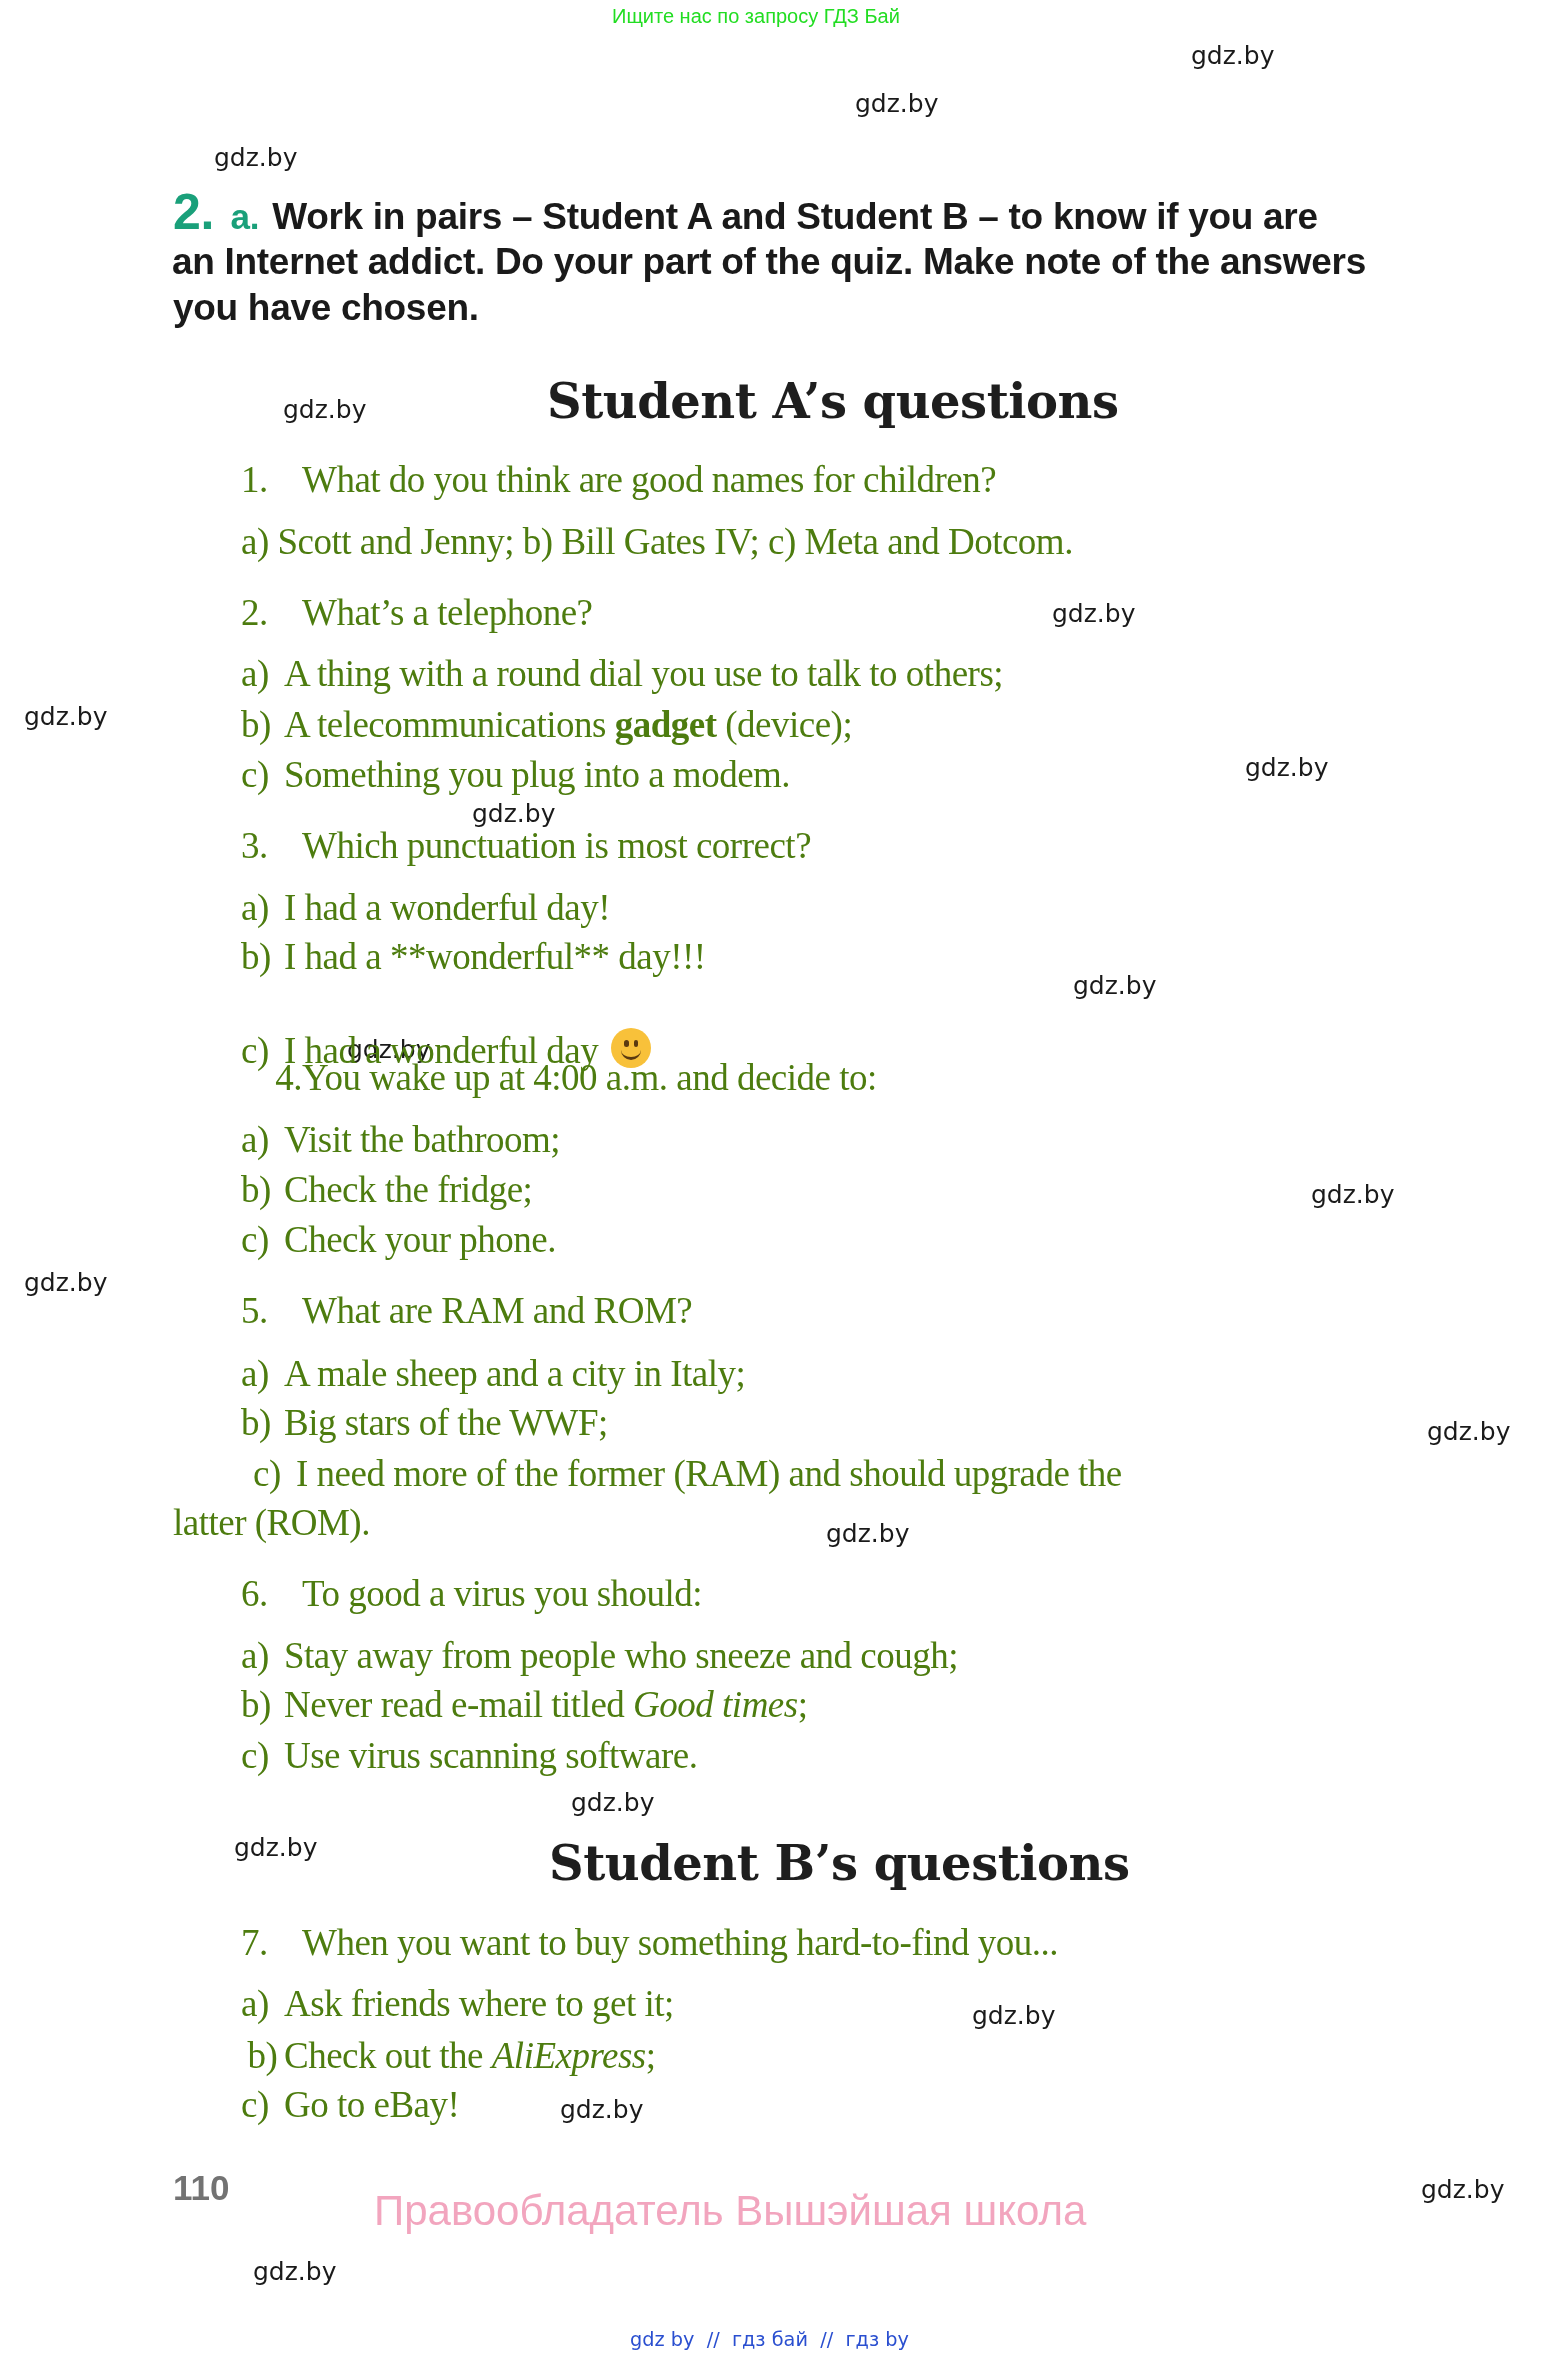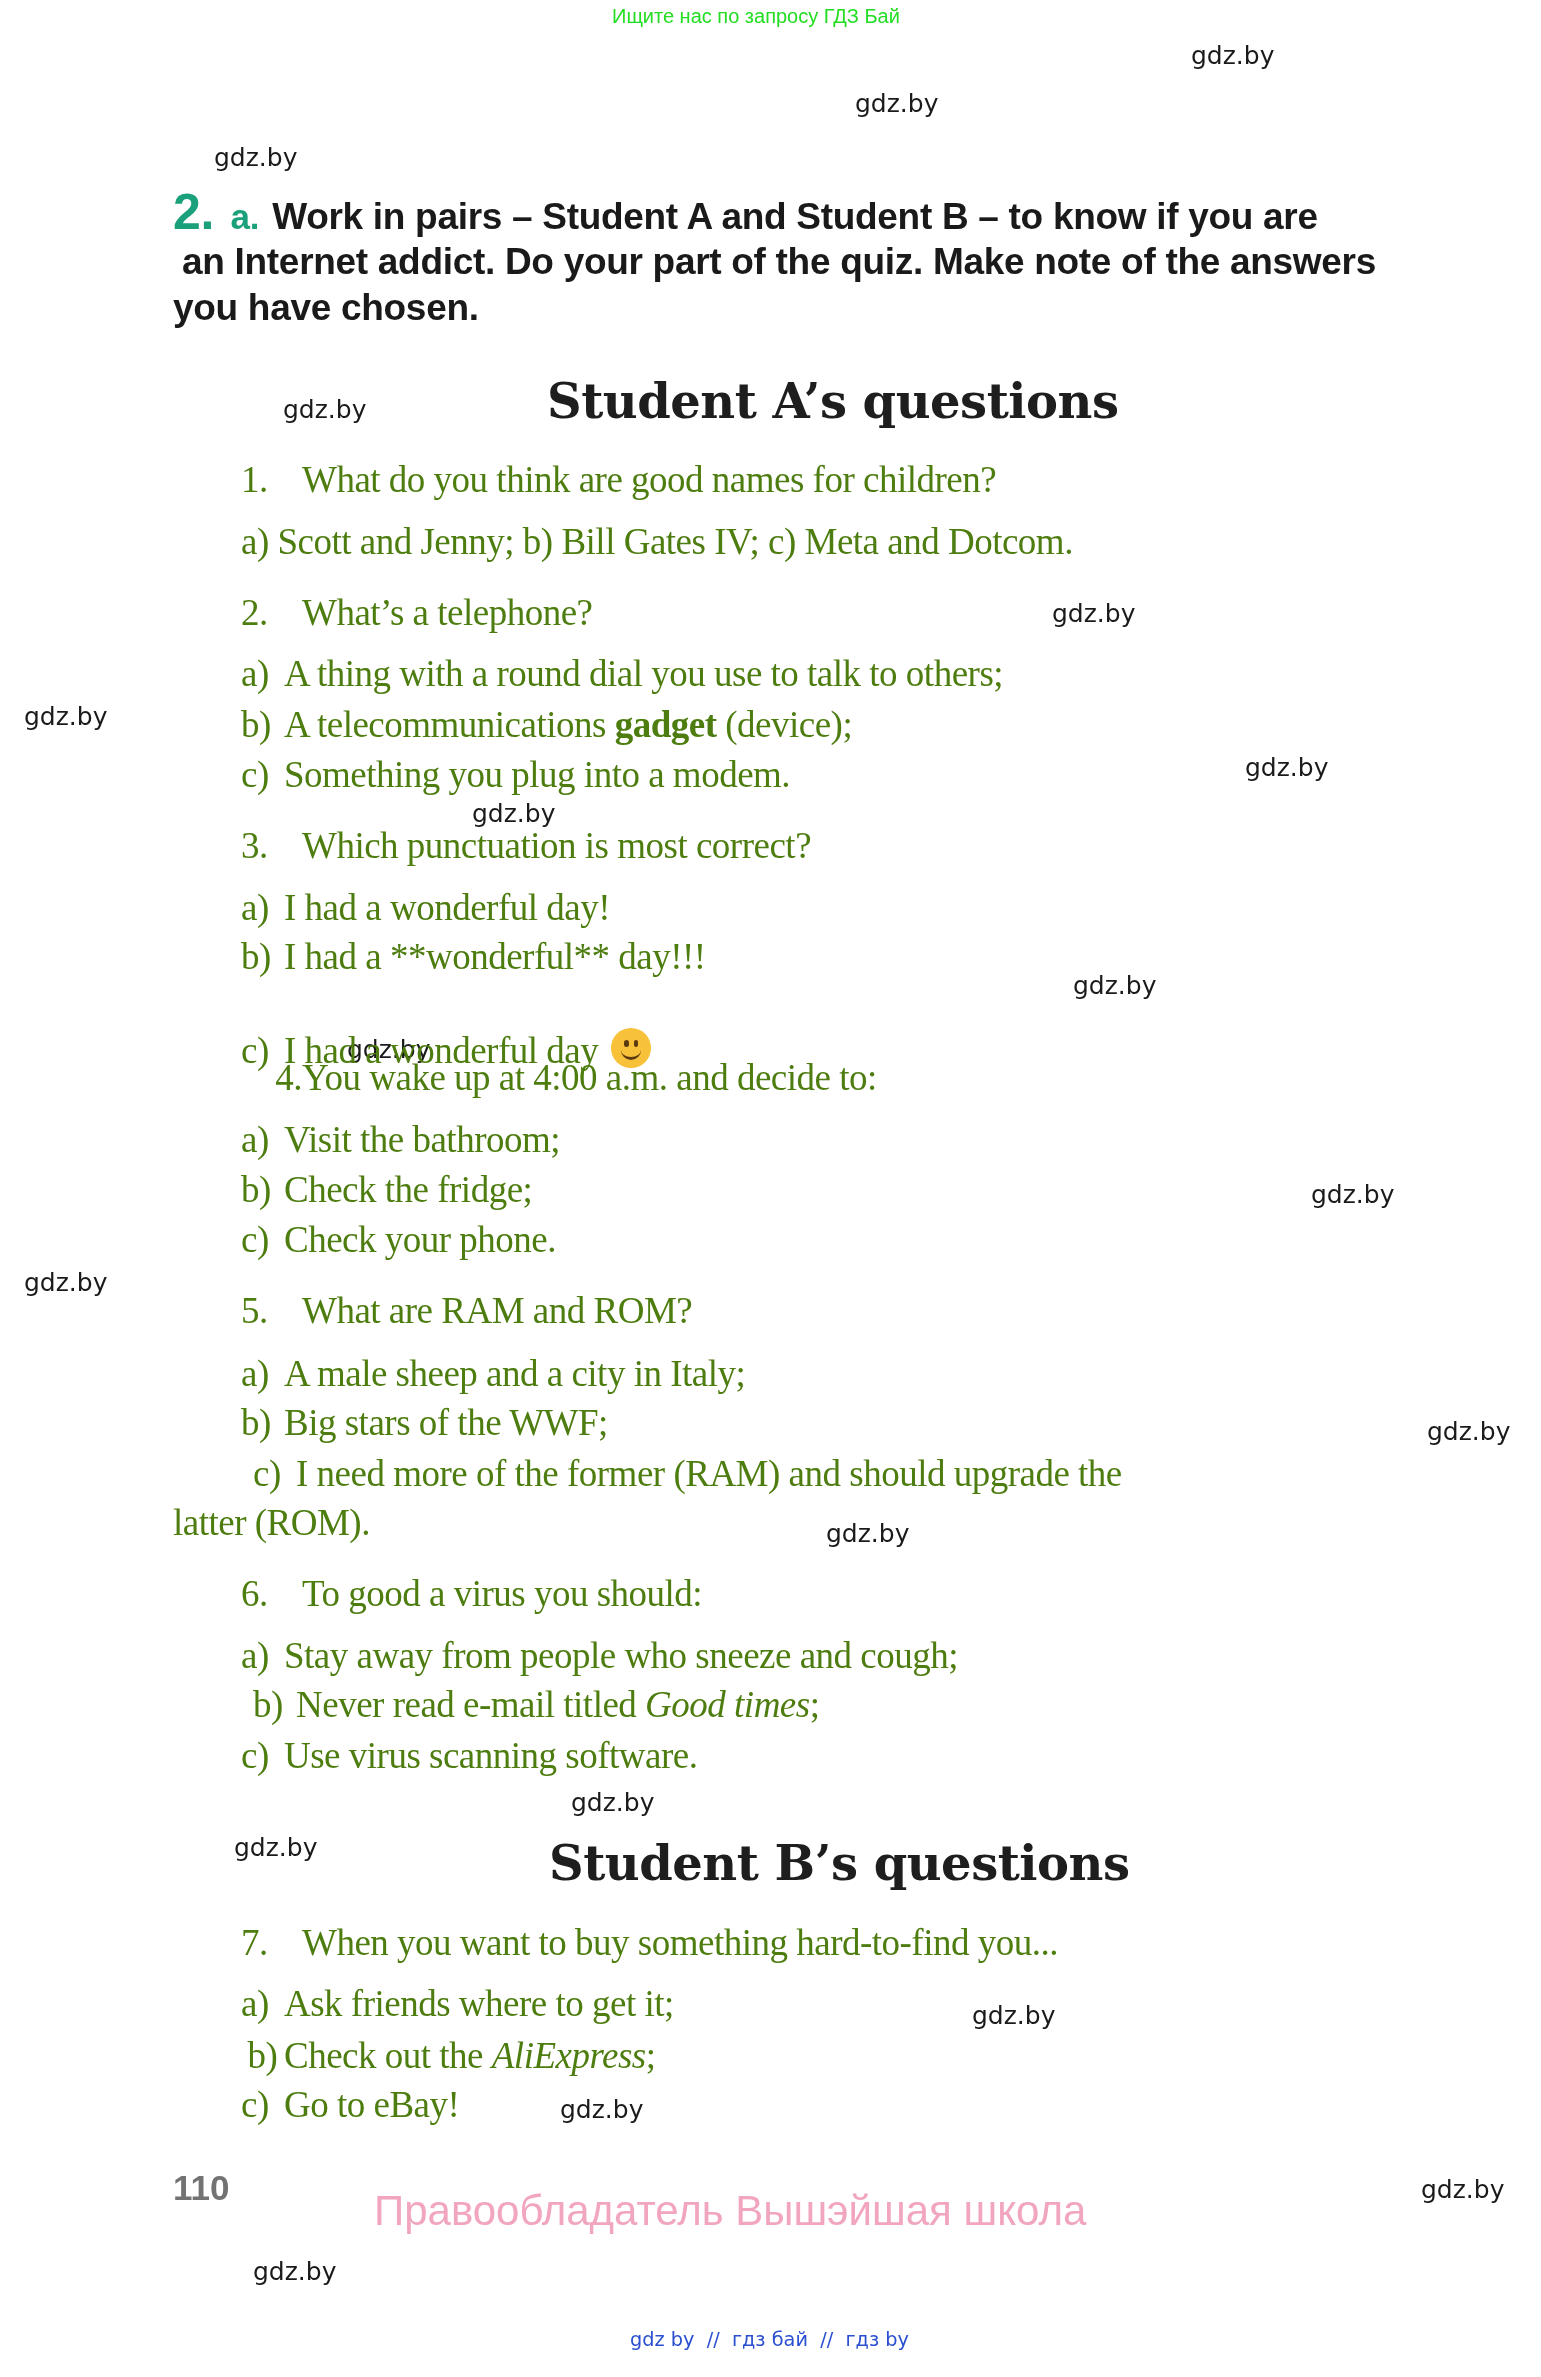--- a/index.html
+++ b/index.html
@@ -48,21 +48,21 @@
 <div class="abs wm" style="left:571px; top:1790px;">gdz.by</div>
 <div class="abs wm" style="left:234px; top:1835px;">gdz.by</div>
 <div class="abs wm" style="left:972px; top:2003px;">gdz.by</div>
 <div class="abs wm" style="left:560px; top:2097px;">gdz.by</div>
 <div class="abs wm" style="left:1421px; top:2177px;">gdz.by</div>
 <div class="abs wm" style="left:253px; top:2259px;">gdz.by</div>
 
 <div class="abs task-line" style="left:173px; top:187px;">
   <span class="task-num">2.</span><span class="task-sub">a.</span><span>Work in pairs – Student A and Student B – to know if you are</span>
 </div>
-<div class="abs task-line" style="left:182px; top:243px;">an Internet addict. Do your part of the quiz. Make note of the answers</div>
+<div class="abs task-line" style="left:172px; top:243px;">an Internet addict. Do your part of the quiz. Make note of the answers</div>
 <div class="abs task-line" style="left:173px; top:289px;">you have chosen.</div>
 
 <div class="abs section-heading" style="left:547px; top:377px;">Student A’s questions</div>
 
 <div class="abs serif q" style="left:241px; top:461px;"><span class="qnum">1.</span><span>What do you think are good names for children?</span></div>
 <div class="abs serif q" style="left:241px; top:523px;">a) Scott and Jenny; b) Bill Gates IV; c) Meta and Dotcom.</div>
 
 <div class="abs serif q" style="left:241px; top:594px;"><span class="qnum">2.</span><span>What’s a telephone?</span></div>
 <div class="abs serif q" style="left:241px; top:655px;"><span class="opt-label">a)</span><span>A thing with a round dial you use to talk to others;</span></div>
 <div class="abs serif q" style="left:241px; top:706px;"><span class="opt-label">b)</span><span>A telecommunications </span><span class="bold">gadget</span><span> (device);</span></div>
@@ -79,21 +79,21 @@
 <div class="abs serif q" style="left:241px; top:1221px;"><span class="opt-label">c)</span><span>Check your phone.</span></div>
 
 <div class="abs serif q" style="left:241px; top:1292px;"><span class="qnum">5.</span><span>What are RAM and ROM?</span></div>
 <div class="abs serif q" style="left:241px; top:1355px;"><span class="opt-label">a)</span><span>A male sheep and a city in Italy;</span></div>
 <div class="abs serif q" style="left:241px; top:1404px;"><span class="opt-label">b)</span><span>Big stars of the WWF;</span></div>
 <div class="abs serif q" style="left:253px; top:1455px;"><span class="opt-label">c)</span><span>I need more of the former (RAM) and should upgrade the</span></div>
 <div class="abs serif q" style="left:173px; top:1504px;">latter (ROM).</div>
 
 <div class="abs serif q" style="left:241px; top:1575px;"><span class="qnum">6.</span><span>To good a virus you should:</span></div>
 <div class="abs serif q" style="left:241px; top:1637px;"><span class="opt-label">a)</span><span>Stay away from people who sneeze and cough;</span></div>
-<div class="abs serif q" style="left:241px; top:1686px;margin-left:12px;"><span class="opt-label">b)</span><span>Never read e-mail titled </span><span class="ital">Good times</span><span>;</span></div>
+<div class="abs serif q" style="left:241px; top:1686px;"><span class="opt-label">b)</span><span>Never read e-mail titled </span><span class="ital">Good times</span><span>;</span></div>
 <div class="abs serif q" style="left:241px; top:1737px;"><span class="opt-label">c)</span><span>Use virus scanning software.</span></div>
 
 <div class="abs section-heading" style="left:549px; top:1839px;">Student B’s questions</div>
 
 <div class="abs serif q" style="left:241px; top:1924px;"><span class="qnum">7.</span><span>When you want to buy something hard-to-find you...</span></div>
 <div class="abs serif q" style="left:241px; top:1985px;"><span class="opt-label">a)</span><span>Ask friends where to get it;</span></div>
 <div class="abs serif q" style="left:241px; top:2037px;text-align:center;"><span class="opt-label">b)</span><span>Check out the </span><span class="ital">AliExpress</span><span>;</span></div>
 <div class="abs serif q" style="left:241px; top:2086px;"><span class="opt-label">c)</span><span>Go to eBay!</span></div>
 
 <div class="abs page-num" style="left:173px; top:2170px;">110</div>

